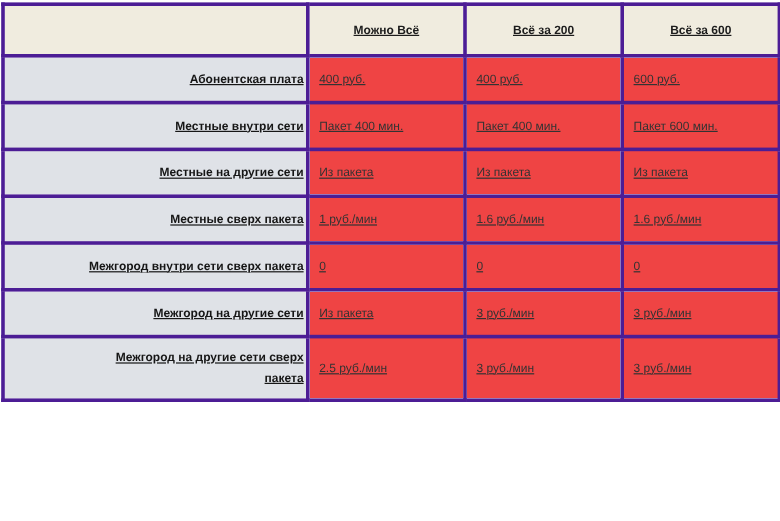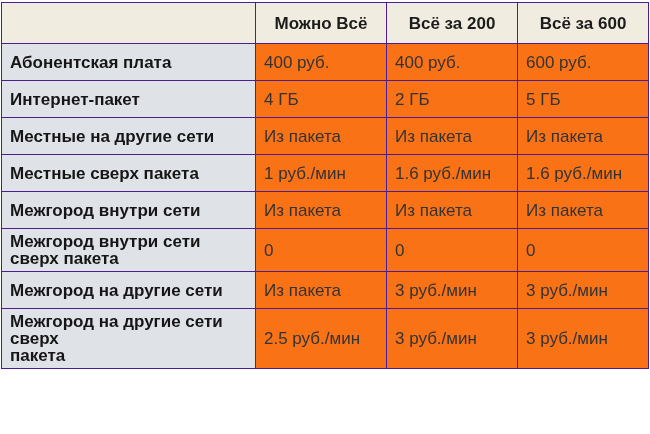--- a/index.html
+++ b/index.html
@@ -12,51 +12,52 @@
     font-family: "Liberation Sans", "DejaVu Sans", sans-serif;
   }
   table.tariff {
     border-collapse: collapse;
     table-layout: fixed;
     margin: 2px 0 0 1px;
     width: 647px;
   }
   table.tariff th,
   table.tariff td {
-    border: 1px solid #4c1d95;
-    font-size: 17px;
+    border: 3px solid #4c1d95;
+    font-size: 10px;
     line-height: 17px;
     vertical-align: middle;
     white-space: pre-line;
     overflow: hidden;
+    text-decoration: underline;
   }
   
   col.c-label { width: 254px; }
   col.c-val   { width: 131px; }
 
   
   thead th {
     background: #f0ecdf;
     color: #1c1c1c;
     font-weight: bold;
     text-align: center;
     height: 36px;
     padding: 2px 6px;
   }
   
   tbody th.rowlabel {
     background: #dfe2e7;
     color: #161616;
     font-weight: bold;
-    text-align: left;
+    text-align: right;
     padding: 4px 2px 4px 8px;
   }
   
   tbody td.val {
-    background: #f97316;
+    background: #ef4444;
     color: #333333;
     font-weight: normal;
     text-align: left;
     padding: 4px 8px 4px 8px;
   }
   tr.r-std  th, tr.r-std  td { height: 28px; }
   tr.r-tall th, tr.r-tall td { height: 42px; }
 </style>
 </head>
 <body>
@@ -77,42 +78,36 @@
     </tr>
   </thead>
   <tbody>
     <tr class="r-std">
       <th class="rowlabel">Абонентская плата</th>
       <td class="val">400 руб.</td>
       <td class="val">400 руб.</td>
       <td class="val">600 руб.</td>
     </tr>
     <tr class="r-std">
-      <th class="rowlabel">Интернет-пакет</th>
-      <td class="val">4 ГБ</td>
-      <td class="val">2 ГБ</td>
-      <td class="val">5 ГБ</td>
+      <th class="rowlabel">Местные внутри сети</th>
+      <td class="val">Пакет 400 мин.</td>
+      <td class="val">Пакет 400 мин.</td>
+      <td class="val">Пакет 600 мин.</td>
     </tr>
     <tr class="r-std">
       <th class="rowlabel">Местные на другие сети</th>
       <td class="val">Из пакета</td>
       <td class="val">Из пакета</td>
       <td class="val">Из пакета</td>
     </tr>
     <tr class="r-std">
       <th class="rowlabel">Местные сверх пакета</th>
       <td class="val">1 руб./мин</td>
       <td class="val">1.6 руб./мин</td>
       <td class="val">1.6 руб./мин</td>
-    </tr>
-    <tr class="r-std">
-      <th class="rowlabel">Межгород внутри сети</th>
-      <td class="val">Из пакета</td>
-      <td class="val">Из пакета</td>
-      <td class="val">Из пакета</td>
     </tr>
     <tr class="r-std">
       <th class="rowlabel">Межгород внутри сети сверх пакета</th>
       <td class="val">0</td>
       <td class="val">0</td>
       <td class="val">0</td>
     </tr>
     <tr class="r-std">
       <th class="rowlabel">Межгород на другие сети</th>
       <td class="val">Из пакета</td>

